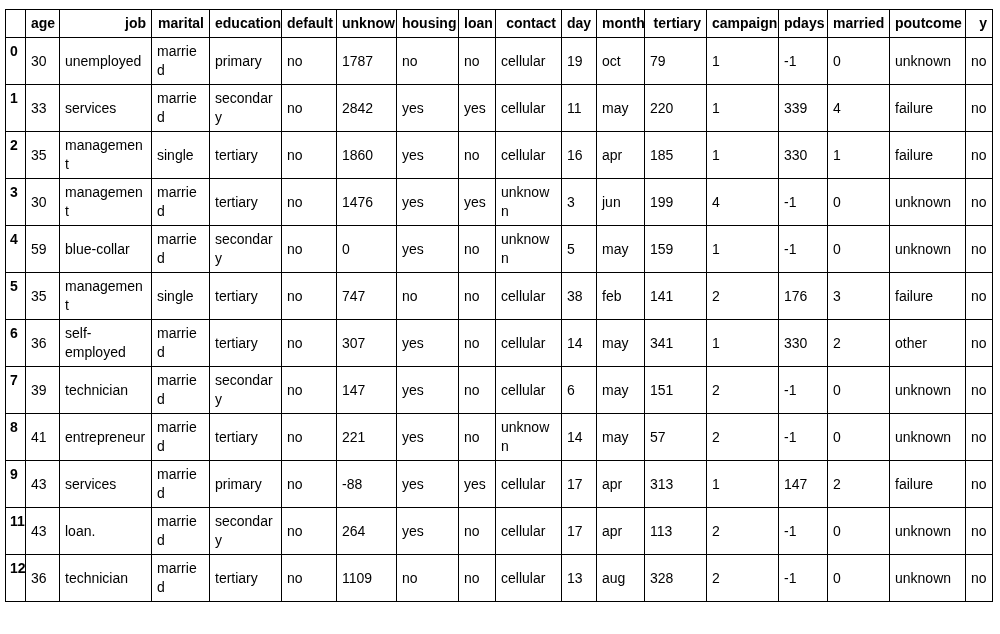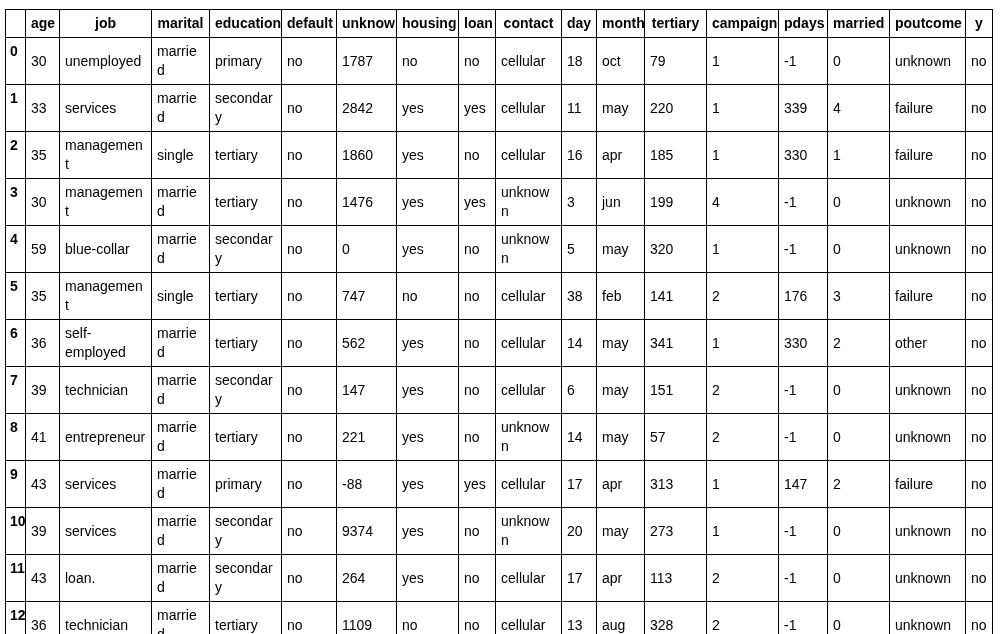--- a/index.html
+++ b/index.html
@@ -24,20 +24,21 @@
   }
   table.dataframe th,
   table.dataframe td {
     border: 1px solid #000000;
     padding: 4px 5px;
     line-height: 19px;
     overflow: hidden;
   }
   table.dataframe thead th {
     font-weight: bold;
+    text-align: right;
     vertical-align: bottom;
   }
   table.dataframe tbody th {
     font-weight: bold;
     text-align: left;
     vertical-align: top;
     padding-left: 4px;
     padding-right: 2px;
   }
   table.dataframe td {
@@ -99,21 +100,21 @@
           <th>0</th>
           <td>30</td>
           <td>unemployed</td>
           <td>married</td>
           <td>primary</td>
           <td>no</td>
           <td>1787</td>
           <td>no</td>
           <td>no</td>
           <td>cellular</td>
-          <td>18</td>
+          <td>19</td>
           <td>oct</td>
           <td>79</td>
           <td>1</td>
           <td>-1</td>
           <td>0</td>
           <td>unknown</td>
           <td>no</td>
         </tr>
         <tr>
           <th>1</th>
@@ -181,21 +182,21 @@
           <td>blue-collar</td>
           <td>married</td>
           <td>secondary</td>
           <td>no</td>
           <td>0</td>
           <td>yes</td>
           <td>no</td>
           <td>unknown</td>
           <td>5</td>
           <td>may</td>
-          <td>320</td>
+          <td>159</td>
           <td>1</td>
           <td>-1</td>
           <td>0</td>
           <td>unknown</td>
           <td>no</td>
         </tr>
         <tr>
           <th>5</th>
           <td>35</td>
           <td>management</td>
@@ -215,21 +216,21 @@
           <td>failure</td>
           <td>no</td>
         </tr>
         <tr>
           <th>6</th>
           <td>36</td>
           <td>self-employed</td>
           <td>married</td>
           <td>tertiary</td>
           <td>no</td>
-          <td>562</td>
+          <td>307</td>
           <td>yes</td>
           <td>no</td>
           <td>cellular</td>
           <td>14</td>
           <td>may</td>
           <td>341</td>
           <td>1</td>
           <td>330</td>
           <td>2</td>
           <td>other</td>
@@ -286,40 +287,20 @@
           <td>yes</td>
           <td>yes</td>
           <td>cellular</td>
           <td>17</td>
           <td>apr</td>
           <td>313</td>
           <td>1</td>
           <td>147</td>
           <td>2</td>
           <td>failure</td>
-          <td>no</td>
-        </tr>
-        <tr>
-          <th>10</th>
-          <td>39</td>
-          <td>services</td>
-          <td>married</td>
-          <td>secondary</td>
-          <td>no</td>
-          <td>9374</td>
-          <td>yes</td>
-          <td>no</td>
-          <td>unknown</td>
-          <td>20</td>
-          <td>may</td>
-          <td>273</td>
-          <td>1</td>
-          <td>-1</td>
-          <td>0</td>
-          <td>unknown</td>
           <td>no</td>
         </tr>
         <tr>
           <th>11</th>
           <td>43</td>
           <td>loan.</td>
           <td>married</td>
           <td>secondary</td>
           <td>no</td>
           <td>264</td>

